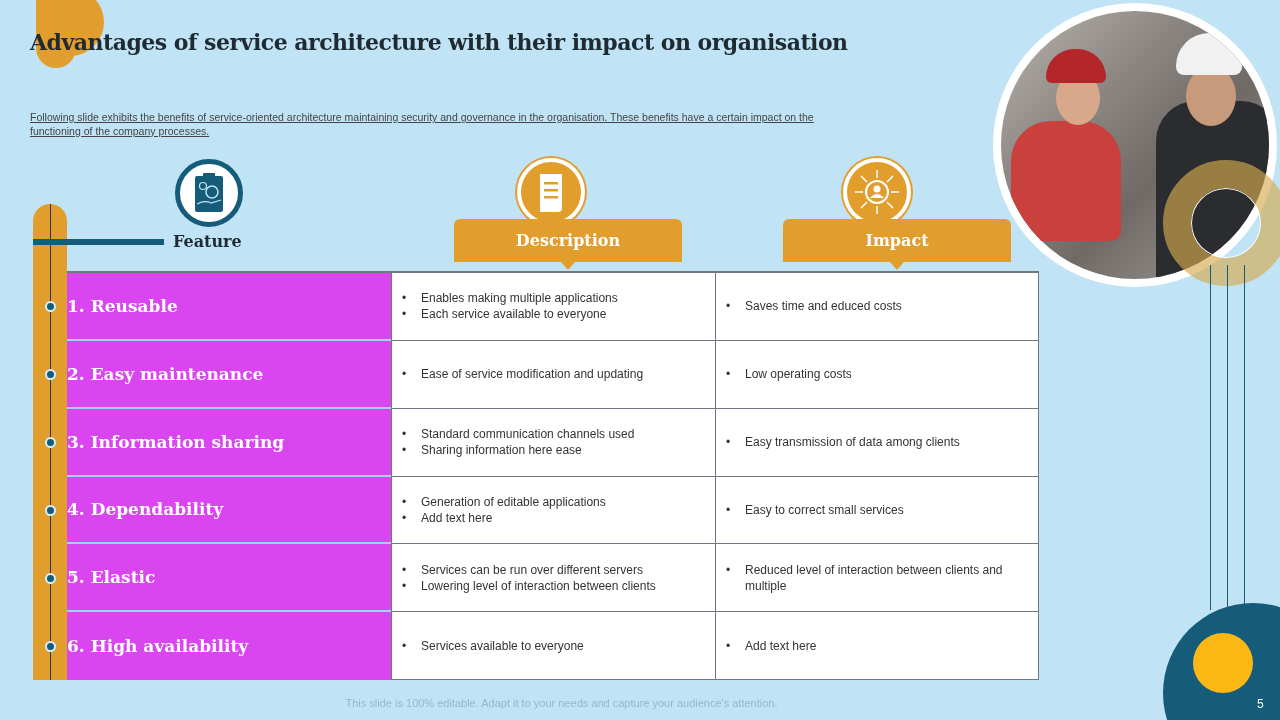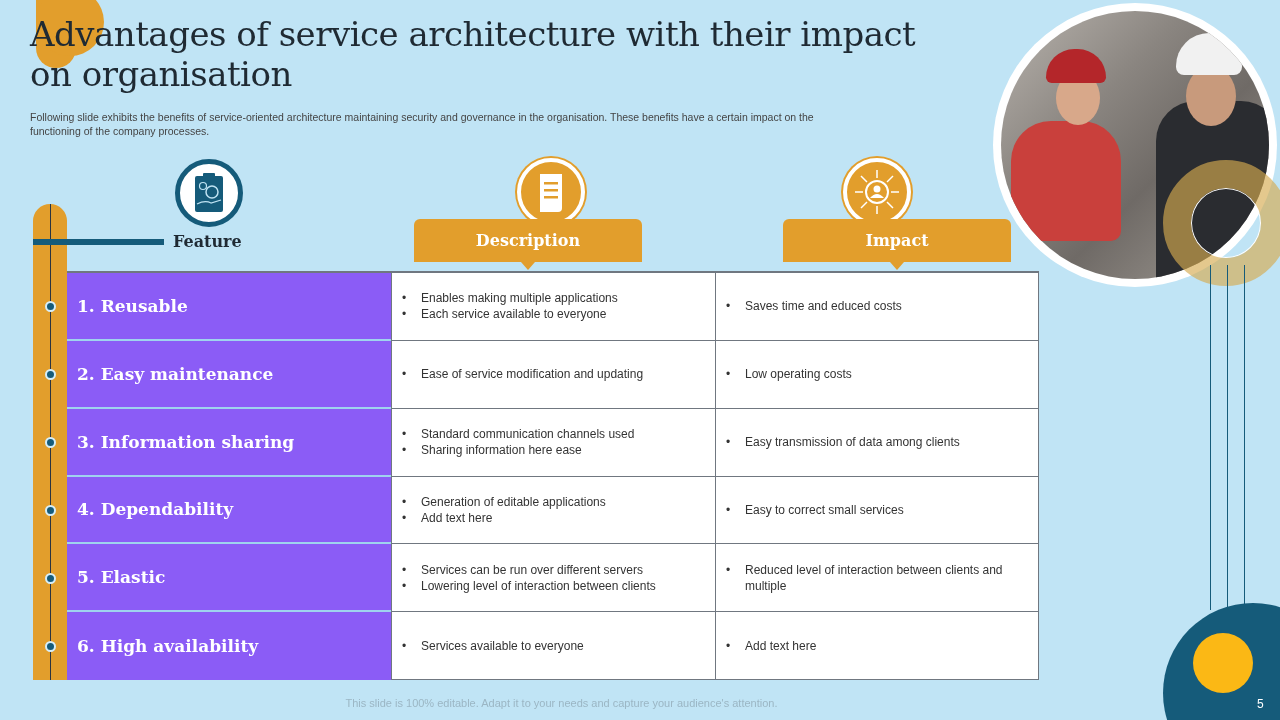--- a/index.html
+++ b/index.html
@@ -12,26 +12,26 @@
     .deco-circle-top {
       position: absolute; left: 36px; top: 0; width: 40px; height: 68px;
       background: #e29e2c; border-radius: 0 0 40px 40px;
     }
     .deco-circle-top::before {
       content: ""; position: absolute; left: 0; top: -12px; width: 68px; height: 68px;
       background: #e29e2c; border-radius: 50%;
     }
     .title {
       position: absolute; left: 30px; top: 14px; width: 900px;
-      font-family: "DejaVu Serif", serif; font-weight: normal;
-      font-size: 34px; line-height: 40px; color: #1f2a33; letter-spacing: -0.5px;
+      font-family: "DejaVu Serif", serif; font-weight: bold;
+      font-size: 22px; line-height: 56px; color: #1f2a33; letter-spacing: -0.5px;
     }
     .subtitle {
       position: absolute; left: 30px; top: 110px; width: 790px;
-      font-size: 10.5px; line-height: 14px; color: #444;
+      font-size: 10.5px; line-height: 14px; color: #444; text-decoration: underline;
     }
     
     .rail {
       position: absolute; left: 33px; top: 204px; width: 34px; height: 476px;
       background: #e29e2c; border-radius: 17px 17px 0 0;
     }
     .rail-line {
       position: absolute; left: 50px; top: 204px; width: 1px; height: 476px; background: #2a3440;
     }
     .rail-dot {
@@ -55,31 +55,31 @@
     .tab {
       position: absolute; top: 219px; width: 228px; height: 43px;
       background: #e29e2c; border-radius: 6px 6px 0 0;
       color: #fff; font-family: "DejaVu Serif", serif; font-weight: bold; font-size: 16px;
       display: flex; align-items: center; justify-content: center;
     }
     .tab::after {
       content: ""; position: absolute; bottom: -8px; left: 50%; margin-left: -7px;
       border-left: 7px solid transparent; border-right: 7px solid transparent; border-top: 8px solid #e29e2c;
     }
-    .tab-desc { left: 414px; }
+    .tab-desc { left: 454px; }
     .tab-impact { left: 783px; }
     
     .table {
       position: absolute; left: 67px; top: 271px; width: 972px; height: 409px;
       display: grid; grid-template-columns: 324px 324px 324px; grid-template-rows: repeat(6, 1fr);
       border-top: 2px solid #6f7780;
     }
     .cell-feature {
-      background: #8b5cf6; color: #fff; font-family: "DejaVu Serif", serif; font-weight: bold;
-      font-size: 17px; display: flex; align-items: center; padding-left: 10px;
+      background: #d946ef; color: #fff; font-family: "DejaVu Serif", serif; font-weight: bold;
+      font-size: 17px; display: flex; align-items: center; padding-left: 0;
       border-bottom: 2px solid #9fd3ee;
     }
     .cell {
       background: #fff; border-left: 1px solid #707780; border-bottom: 1px solid #707780;
       display: flex; flex-direction: column; justify-content: center; padding: 0 10px 0 10px;
       font-size: 12px; color: #333; line-height: 16px;
     }
     .cell.last-col { border-right: 1px solid #707780; }
     .bullet { display: flex; }
     .bullet .dot { width: 19px; flex-shrink: 0; padding-left: 0; }

